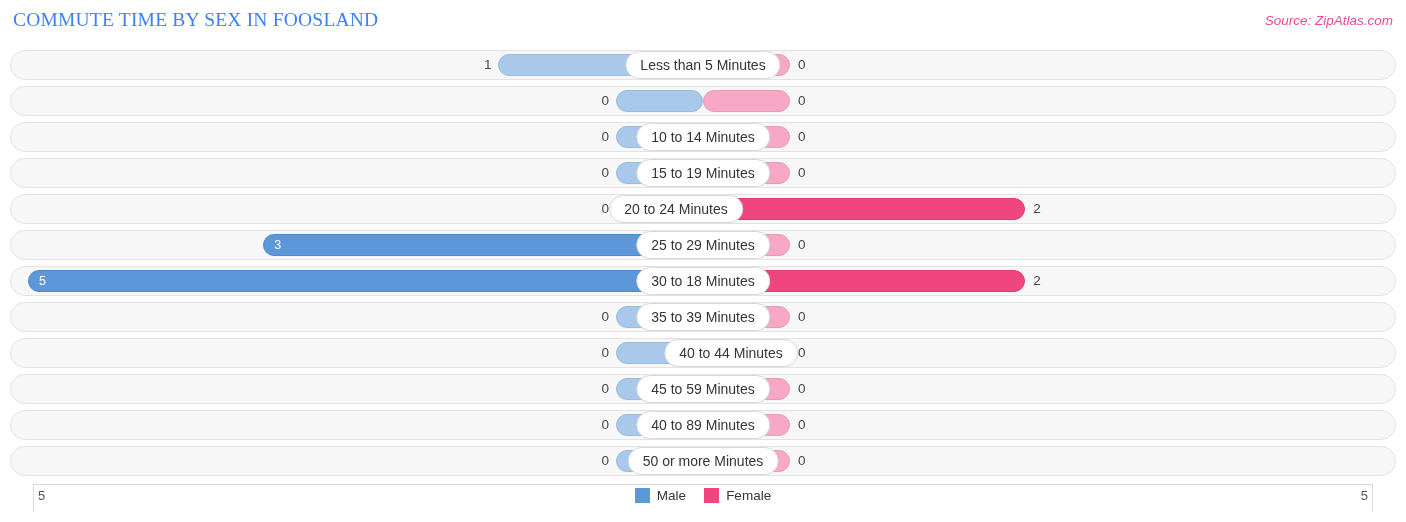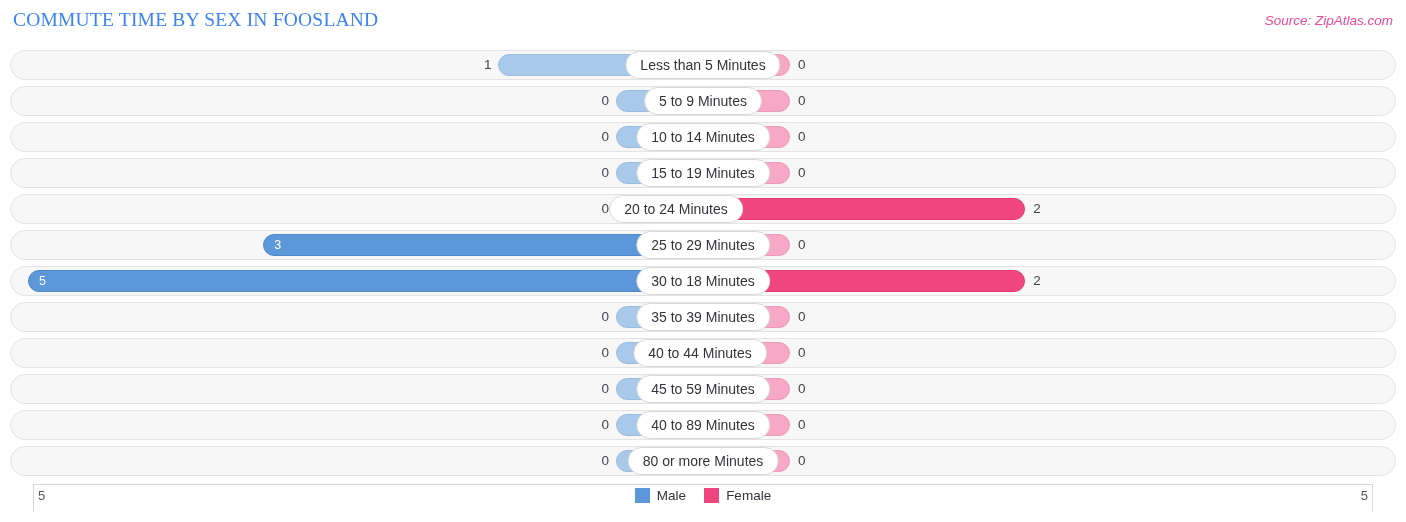--- a/index.html
+++ b/index.html
@@ -220,21 +220,20 @@
         <div class="val male-out" style="right: 914.6px;">1</div>
         <div class="val female-out" style="left: 798px;">0</div>
         <div class="cat-pill" style="left: 703px;">Less than 5 Minutes</div>
       </div>
       <div class="row">
         <div class="track"></div>
         <div class="bar male" style="width: 87px;"></div>
         <div class="bar female" style="width: 87px;"></div>
         <div class="val male-out" style="right: 797px;">0</div>
         <div class="val female-out" style="left: 798px;">0</div>
-        <div class="cat-pill" style="left: 703px;">5 to 9 Minutes</div>
       </div>
       <div class="row">
         <div class="track"></div>
         <div class="bar male" style="width: 87px;"></div>
         <div class="bar female" style="width: 87px;"></div>
         <div class="val male-out" style="right: 797px;">0</div>
         <div class="val female-out" style="left: 798px;">0</div>
         <div class="cat-pill" style="left: 703px;">10 to 14 Minutes</div>
       </div>
       <div class="row">
@@ -276,21 +275,21 @@
         <div class="val male-out" style="right: 797px;">0</div>
         <div class="val female-out" style="left: 798px;">0</div>
         <div class="cat-pill" style="left: 703px;">35 to 39 Minutes</div>
       </div>
       <div class="row">
         <div class="track"></div>
         <div class="bar male" style="width: 87px;"></div>
         <div class="bar female" style="width: 87px;"></div>
         <div class="val male-out" style="right: 797px;">0</div>
         <div class="val female-out" style="left: 798px;">0</div>
-        <div class="cat-pill" style="left: 700px;">40 to 44 Minutes</div>
+        <div class="cat-pill" style="left: 731px;">40 to 44 Minutes</div>
       </div>
       <div class="row">
         <div class="track"></div>
         <div class="bar male" style="width: 87px;"></div>
         <div class="bar female" style="width: 87px;"></div>
         <div class="val male-out" style="right: 797px;">0</div>
         <div class="val female-out" style="left: 798px;">0</div>
         <div class="cat-pill" style="left: 703px;">45 to 59 Minutes</div>
       </div>
       <div class="row">
@@ -300,21 +299,21 @@
         <div class="val male-out" style="right: 797px;">0</div>
         <div class="val female-out" style="left: 798px;">0</div>
         <div class="cat-pill" style="left: 703px;">40 to 89 Minutes</div>
       </div>
       <div class="row">
         <div class="track"></div>
         <div class="bar male" style="width: 87px;"></div>
         <div class="bar female" style="width: 87px;"></div>
         <div class="val male-out" style="right: 797px;">0</div>
         <div class="val female-out" style="left: 798px;">0</div>
-        <div class="cat-pill" style="left: 703px;">80 or more Minutes</div>
+        <div class="cat-pill" style="left: 703px;">50 or more Minutes</div>
       </div>
     </div>
 </div>
 
 <div class="axis">
   <div class="axis-line"></div>
   <div class="tick left"></div>
   <div class="tick right"></div>
   <div class="axis-label left">5</div>
   <div class="axis-label right">5</div>

